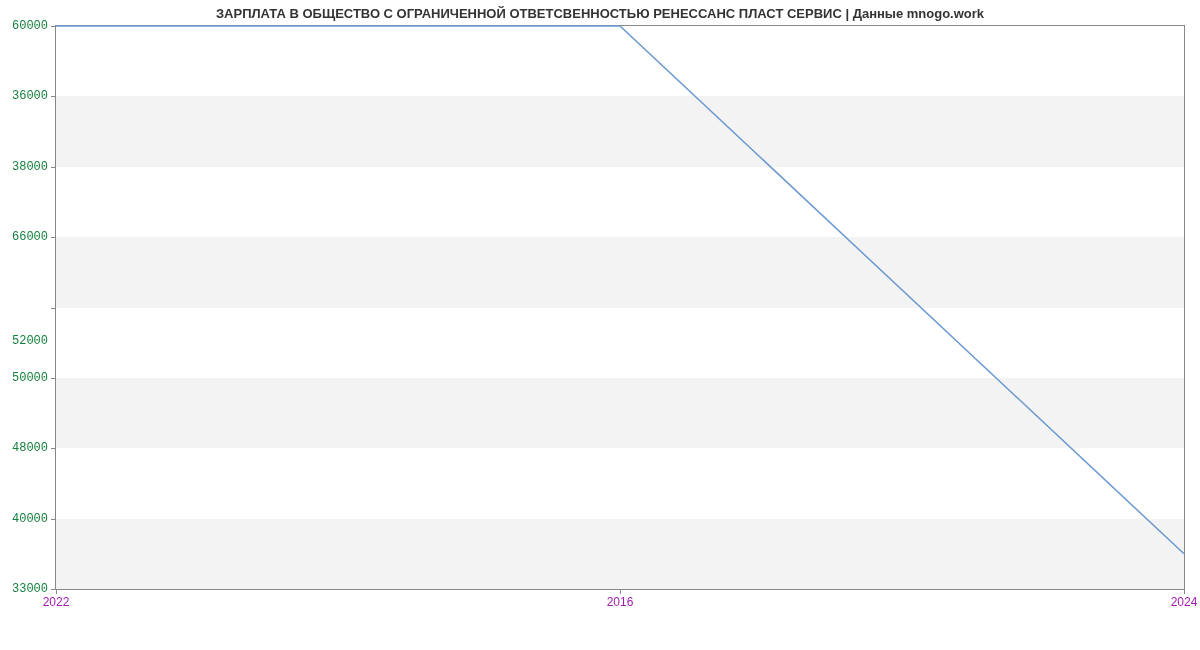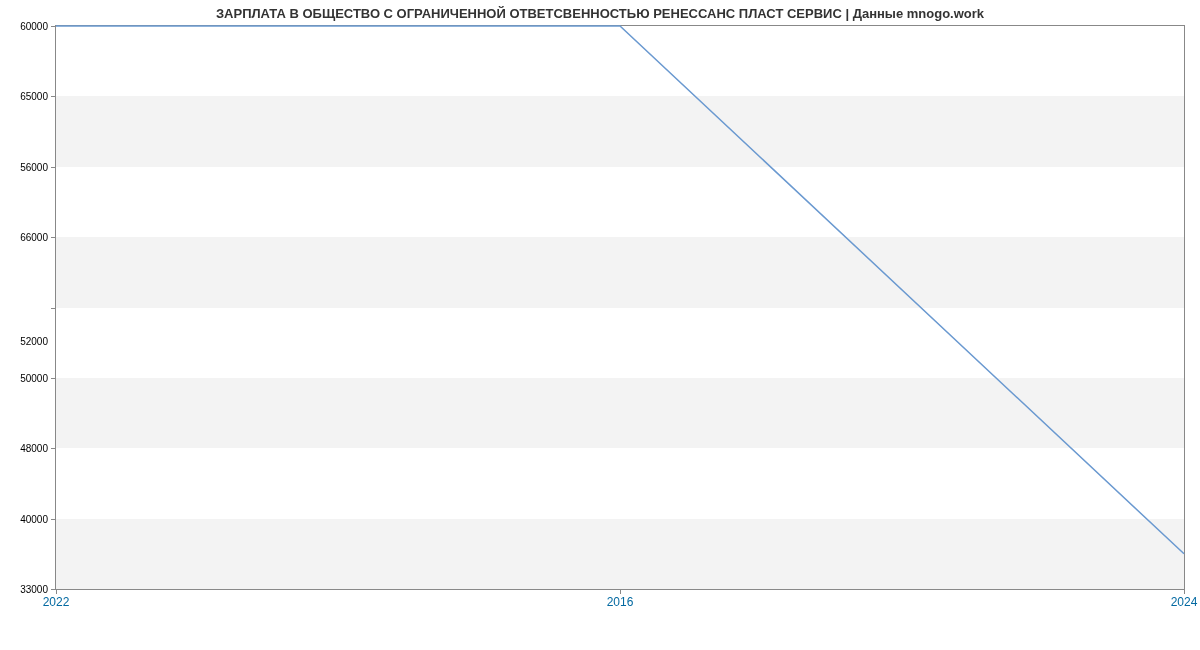--- a/index.html
+++ b/index.html
@@ -39,30 +39,31 @@
   .band {
     position: absolute;
     left: 0;
     width: 100%;
     background: #f3f3f3;
   }
   .ytk {
     position: absolute;
     right: calc(100% + 8px);
     transform: translateY(-50%);
-    font-size: 10px;
-    color: #000000;
+    font-size: 12px;
+    color: #15803d;
     white-space: nowrap;
+    font-family: Liberation Mono, monospace;
   }
   .xtk {
     position: absolute;
     top: calc(100% + 6px);
     transform: translateX(-50%);
     font-size: 12px;
-    color: #0369a1;
+    color: #a21caf;
     white-space: nowrap;
   }
   .tick-mark-y {
     position: absolute;
     left: -5px;
     width: 5px;
     height: 1px;
     background: #888;
   }
   .tick-mark-x {
@@ -105,23 +106,23 @@
       <div class="ytk" style="top: 492.625px;">40000</div>
       <div class="tick-mark-y" style="top: 492.625px;"></div>
       <div class="ytk" style="top: 422.25px;">48000</div>
       <div class="tick-mark-y" style="top: 422.25px;"></div>
       <div class="ytk" style="top: 351.875px; margin-left: 28px;">50000</div>
       <div class="tick-mark-y" style="top: 351.875px;"></div>
       <div class="ytk" style="top: 281.5px; margin-top: 33px;">52000</div>
       <div class="tick-mark-y" style="top: 281.5px;"></div>
       <div class="ytk" style="top: 211.125px;">66000</div>
       <div class="tick-mark-y" style="top: 211.125px;"></div>
-      <div class="ytk" style="top: 140.75px;">56000</div>
+      <div class="ytk" style="top: 140.75px;">38000</div>
       <div class="tick-mark-y" style="top: 140.75px;"></div>
-      <div class="ytk" style="top: 70.375px;">65000</div>
+      <div class="ytk" style="top: 70.375px;">36000</div>
       <div class="tick-mark-y" style="top: 70.375px;"></div>
       <div class="ytk" style="top: 0px;">60000</div>
       <div class="tick-mark-y" style="top: 0px;"></div>
       <div class="xtk" style="left: 0px;">2022</div>
       <div class="tick-mark-x" style="left: 0px;"></div>
       <div class="xtk" style="left: 564px;">2016</div>
       <div class="tick-mark-x" style="left: 564px;"></div>
       <div class="xtk" style="left: 1128px; text-align: right;">2024</div>
       <div class="tick-mark-x" style="left: 1128px;"></div>
     </div>

